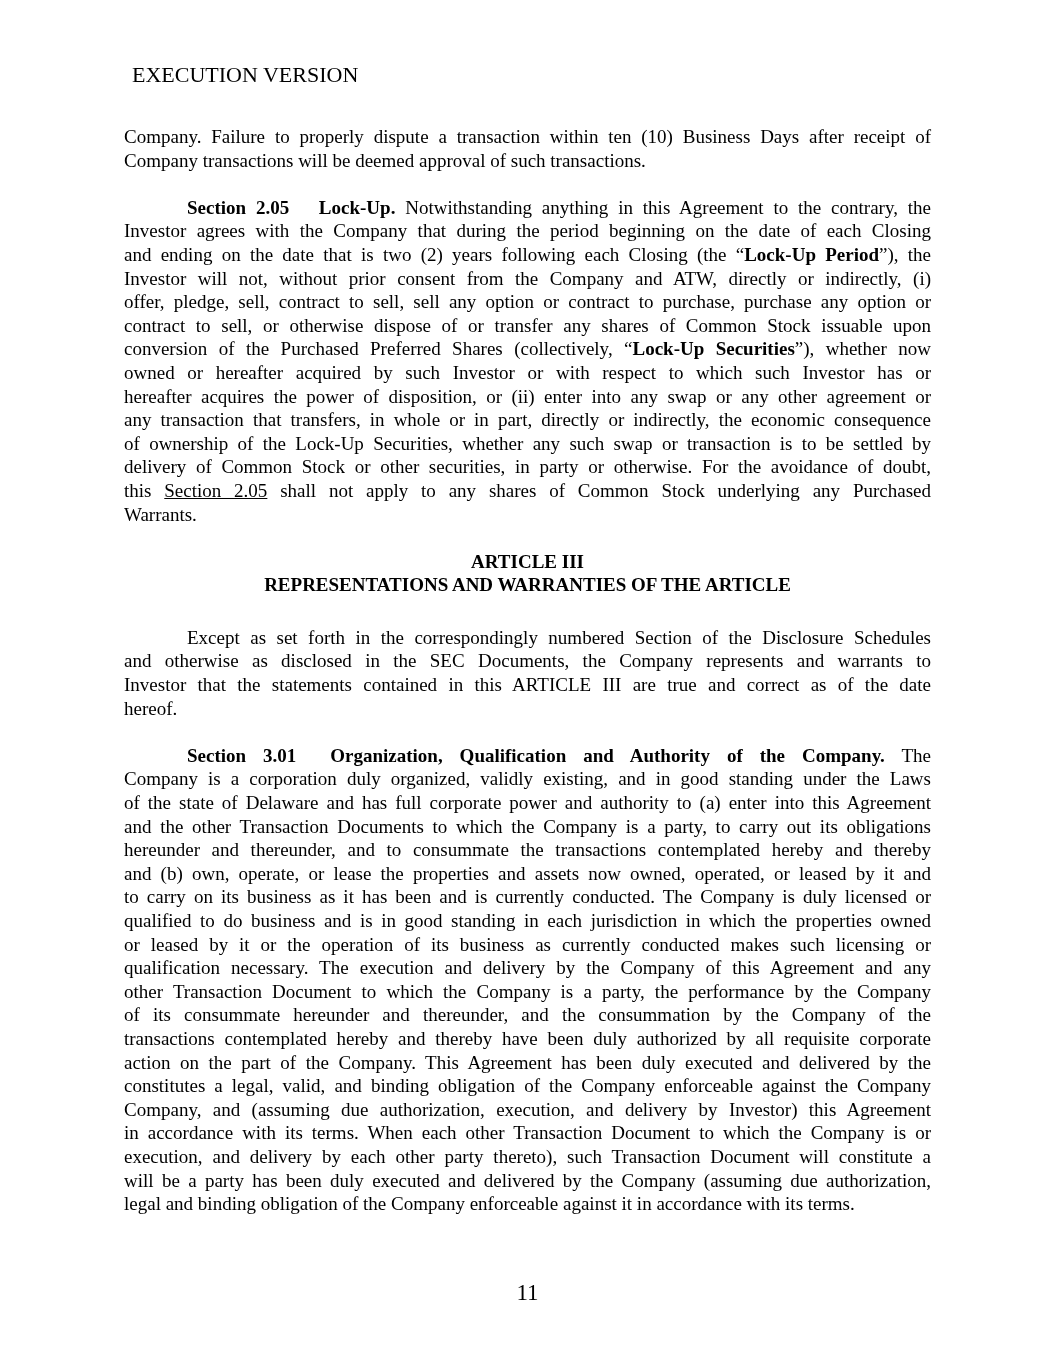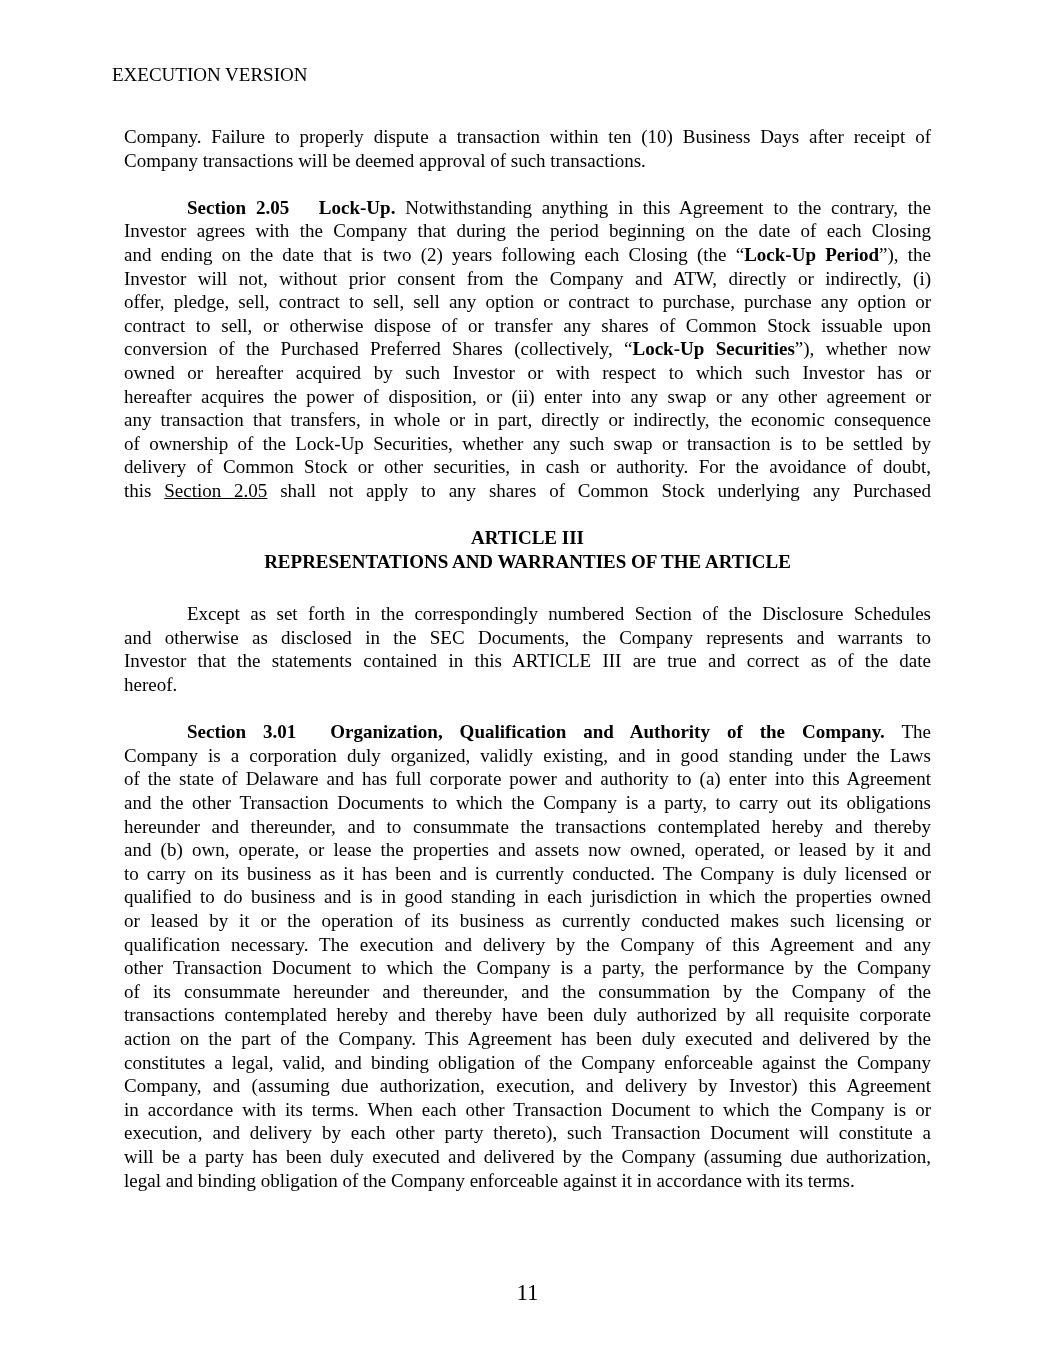--- a/index.html
+++ b/index.html
@@ -12,23 +12,23 @@
     height: 1365px;
     position: relative;
     overflow: hidden;
     font-family: "Liberation Serif", "DejaVu Serif", serif;
     color: #000000;
     font-size: 19px;
     line-height: 23.6px;
   }
   .header {
     position: absolute;
-    left: 112px;
+    left: 132px;
     top: 63px;
-    font-size: 19px;
+    font-size: 22px;
     letter-spacing: 0;
   }
   .body-wrap {
     position: absolute;
     left: 124px;
     top: 125px;
     width: 807px;
   }
   .para {
     margin: 0 0 23.6px 0;
@@ -83,22 +83,23 @@
     <span class="line">Investor agrees with the Company that during the period beginning on the date of each Closing</span>
     <span class="line"><span>and ending on the date that is two (2) years following each Closing (the “</span><b>Lock-Up Period</b><span>”), the</span></span>
     <span class="line">Investor will not, without prior consent from the Company and ATW, directly or indirectly, (i)</span>
     <span class="line">offer, pledge, sell, contract to sell, sell any option or contract to purchase, purchase any option or</span>
     <span class="line">contract to sell, or otherwise dispose of or transfer any shares of Common Stock issuable upon</span>
     <span class="line"><span>conversion of the Purchased Preferred Shares (collectively, “</span><b>Lock-Up Securities</b><span>”), whether now</span></span>
     <span class="line">owned or hereafter acquired by such Investor or with respect to which such Investor has or</span>
     <span class="line">hereafter acquires the power of disposition, or (ii) enter into any swap or any other agreement or</span>
     <span class="line">any transaction that transfers, in whole or in part, directly or indirectly, the economic consequence</span>
     <span class="line">of ownership of the Lock-Up Securities, whether any such swap or transaction is to be settled by</span>
-    <span class="line">delivery of Common Stock or other securities, in cash or authority.  For the avoidance of doubt,</span>
+    <span class="line">delivery of Common Stock or other securities, in party or otherwise.  For the avoidance of doubt,</span>
     <span class="line"><span>this </span><span class="u">Section 2.05</span><span> shall not apply to any shares of Common Stock underlying any Purchased</span></span>
+    <span class="line last">Warrants.</span>
   </div>
 
   <div class="heading">
     <span class="line center">ARTICLE III</span>
     <span class="line center">REPRESENTATIONS AND WARRANTIES OF THE ARTICLE</span>
   </div>
 
   <div class="para">
     <span class="line indent">Except as set forth in the correspondingly numbered Section of the Disclosure Schedules</span>
     <span class="line">and otherwise as disclosed in the SEC Documents, the Company represents and warrants to</span>

